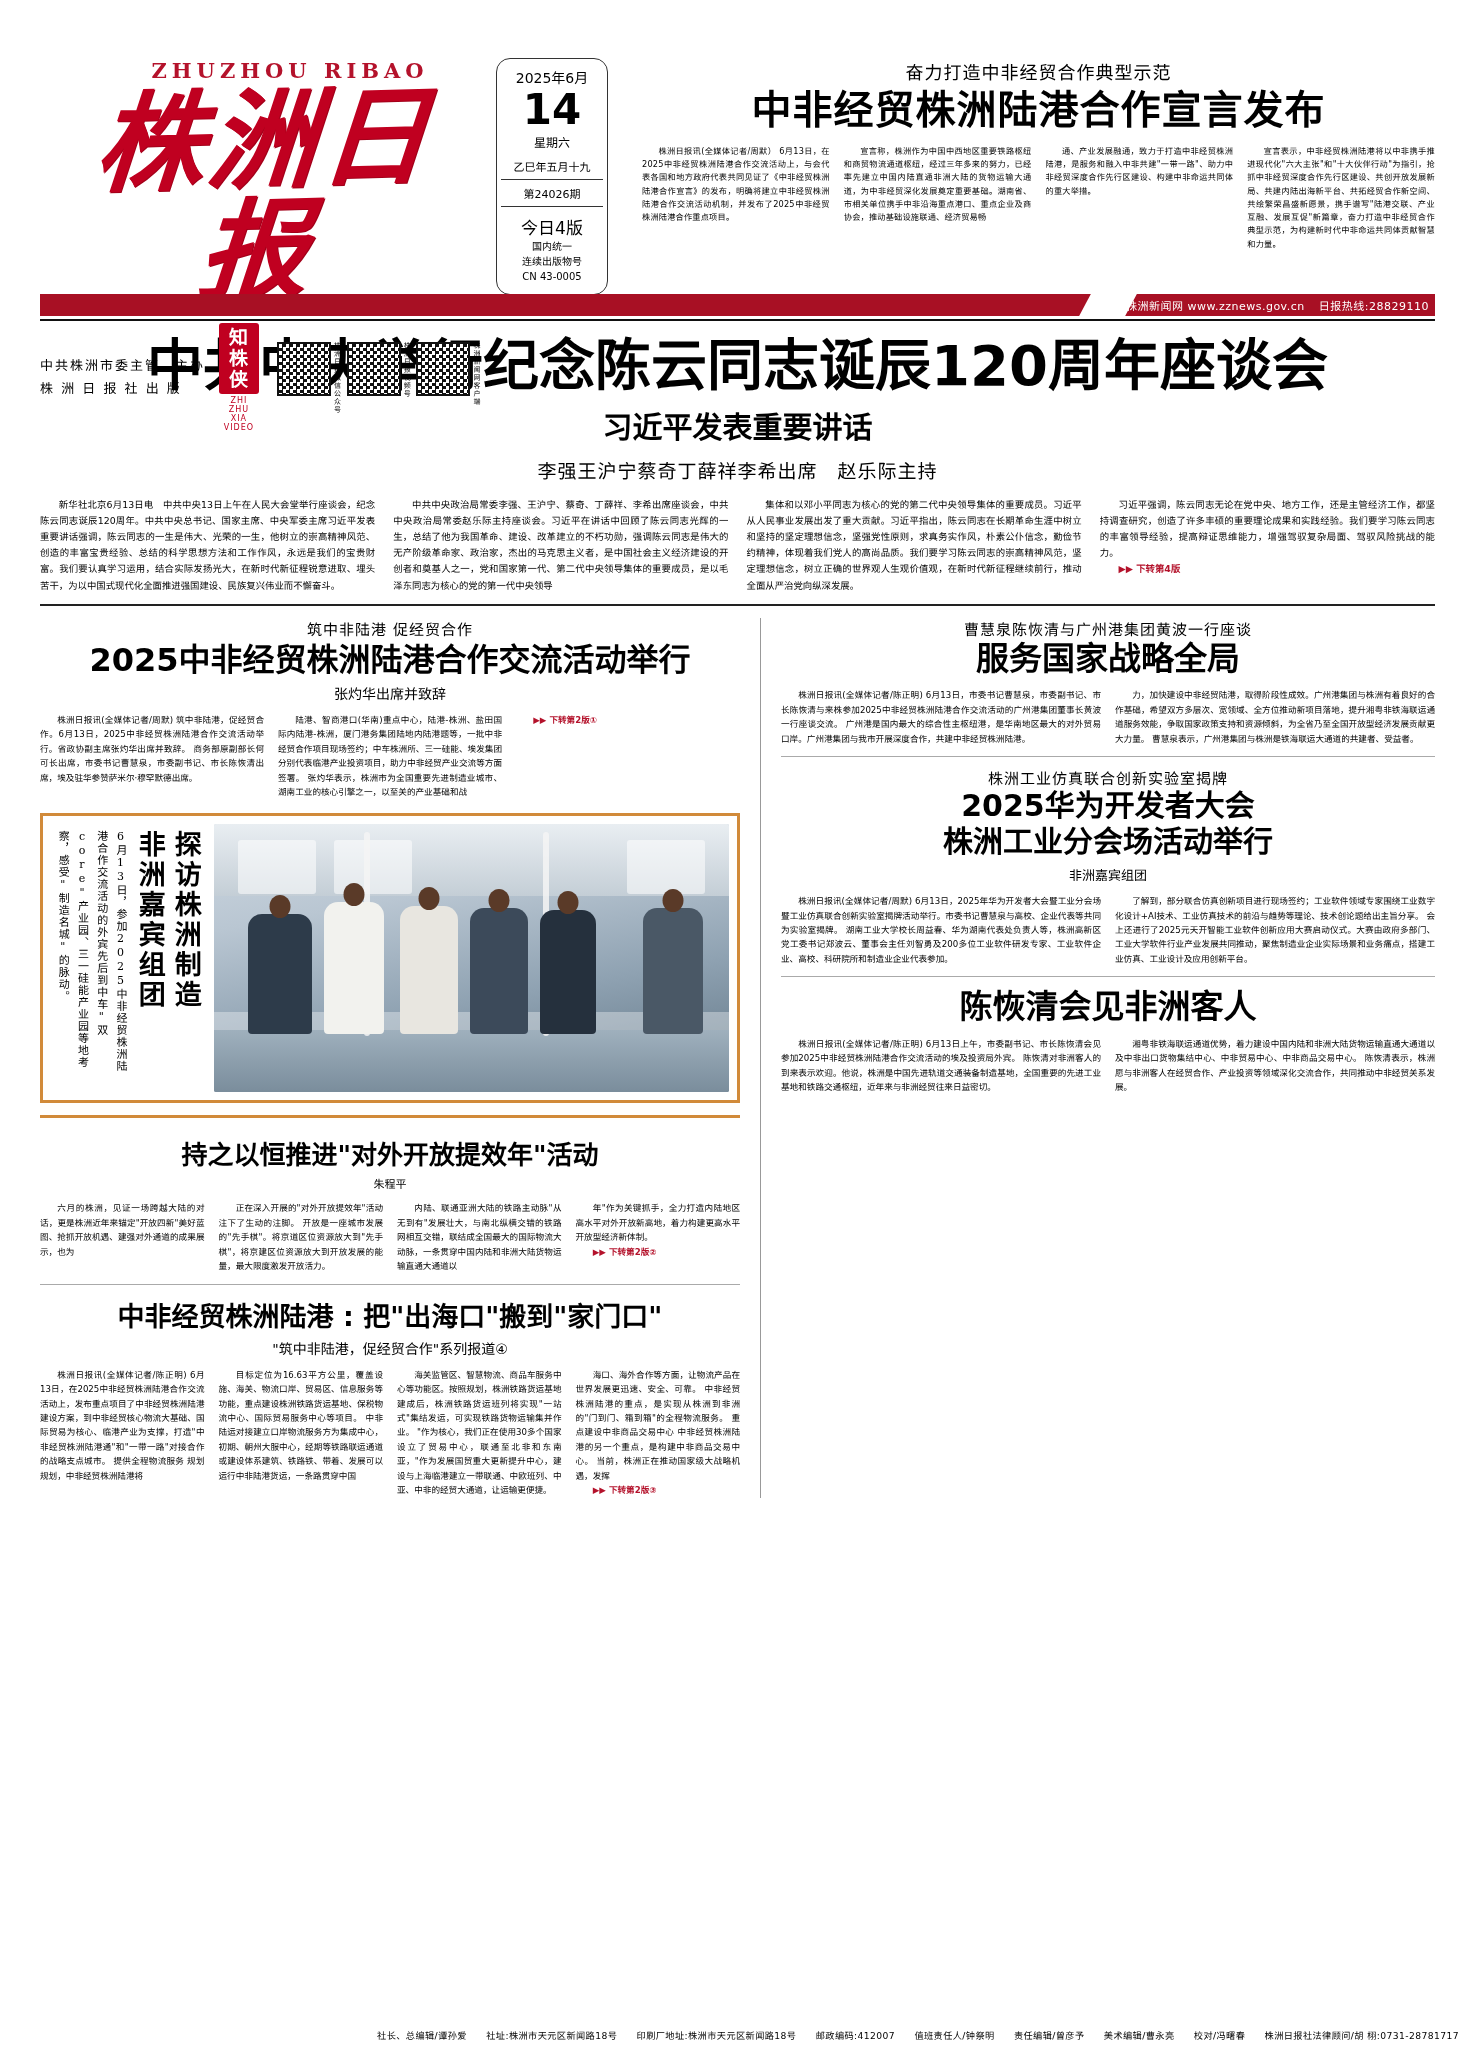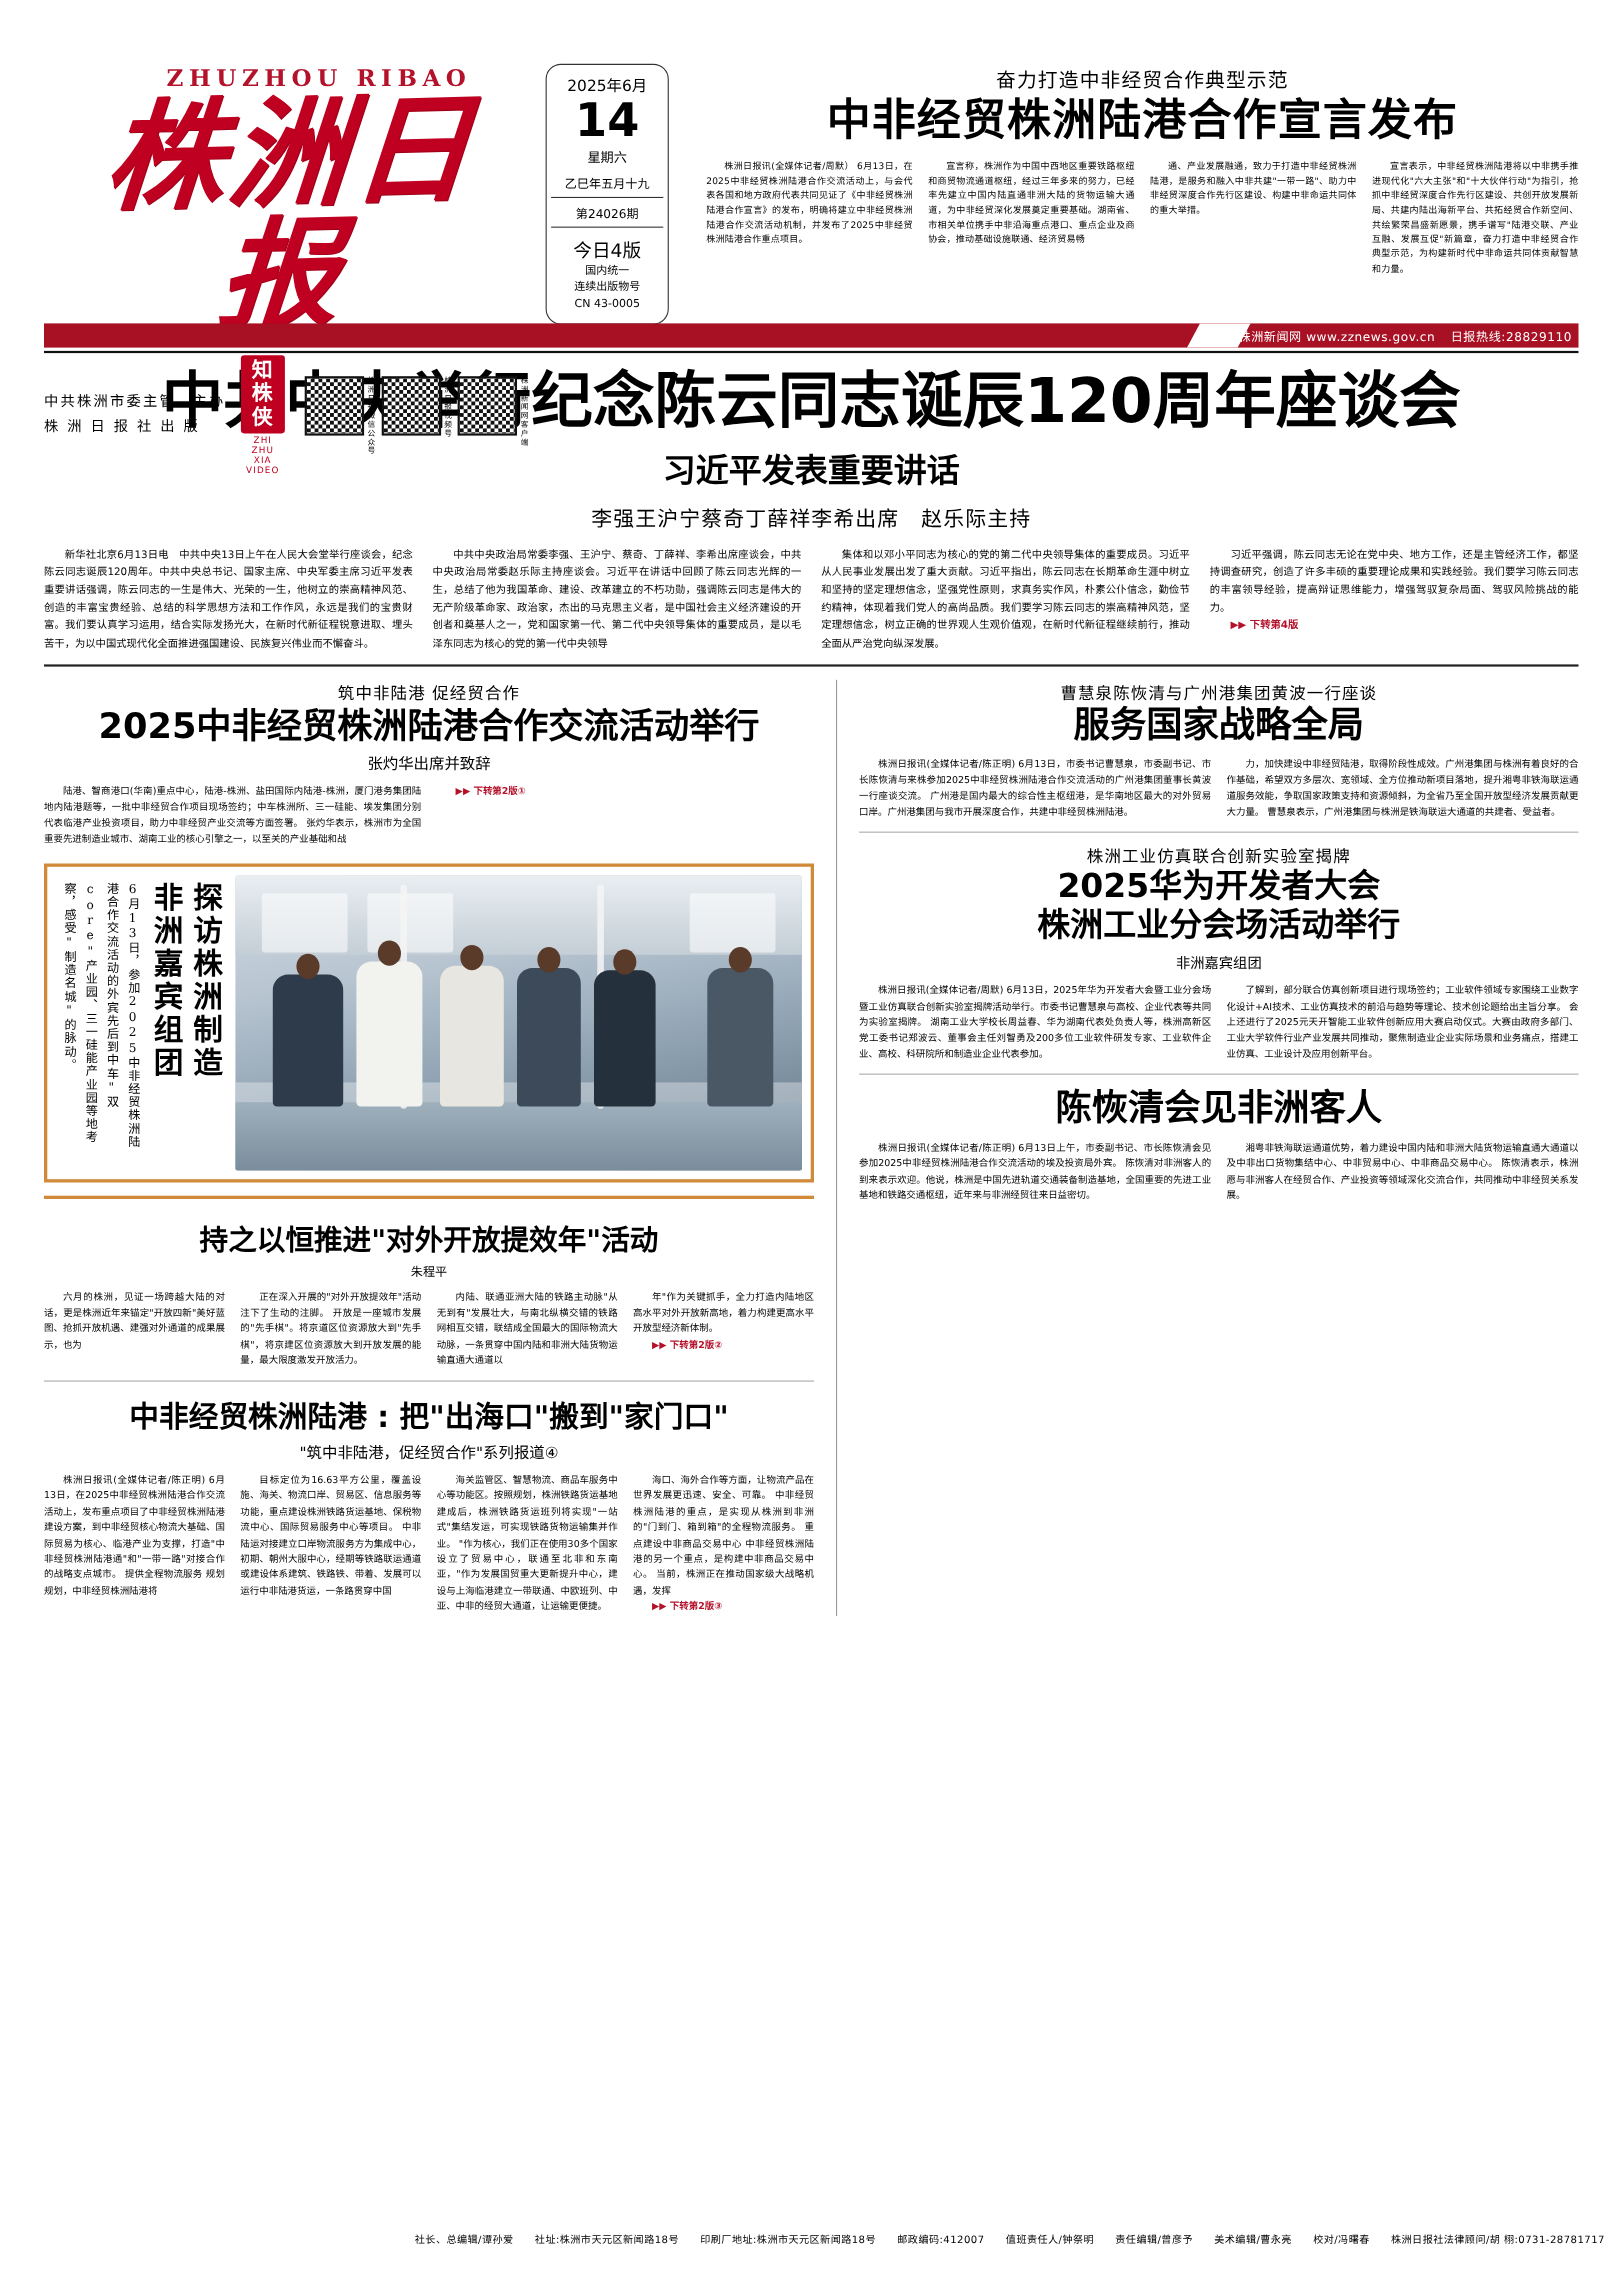--- a/index.html
+++ b/index.html
@@ -251,20 +251,25 @@
 
   <div class="hr-dark"></div>
 
   <div class="mid">
 
     <div class="mid-left">
       <div class="sec-kicker">筑中非陆港  促经贸合作</div>
       <div class="sec-h1">2025中非经贸株洲陆港合作交流活动举行</div>
       <div class="sec-sub">张灼华出席并致辞</div>
       <div class="cols3">
+        <div class="bcol">
+            <p>株洲日报讯(全媒体记者/周默) 筑中非陆港，促经贸合作。6月13日，2025中非经贸株洲陆港合作交流活动举行。省政协副主席张灼华出席并致辞。
+
+商务部原副部长何可长出席，市委书记曹慧泉，市委副书记、市长陈恢清出席，埃及驻华参赞萨米尔·穆罕默德出席。</p>
+          </div>
         <div class="bcol">
             <p>陆港、智商港口(华南)重点中心，陆港-株洲、盐田国际内陆港-株洲，厦门港务集团陆地内陆港题等，一批中非经贸合作项目现场签约；中车株洲所、三一硅能、埃发集团分别代表临港产业投资项目，助力中非经贸产业交流等方面签署。
 
 张灼华表示，株洲市为全国重要先进制造业城市、湖南工业的核心引擎之一，以至关的产业基础和战</p>
           </div>
         <div class="bcol">
           <p class="arrow">▶▶ 下转第2版①</p>
         </div>
       </div>
 

